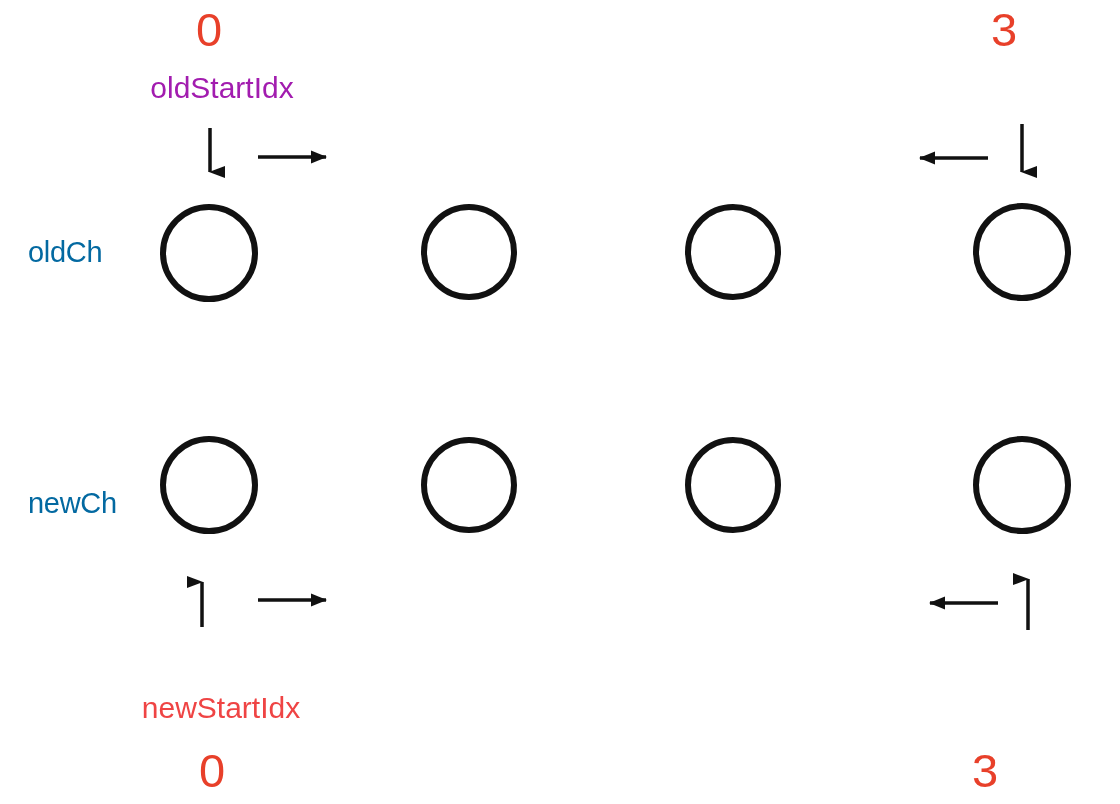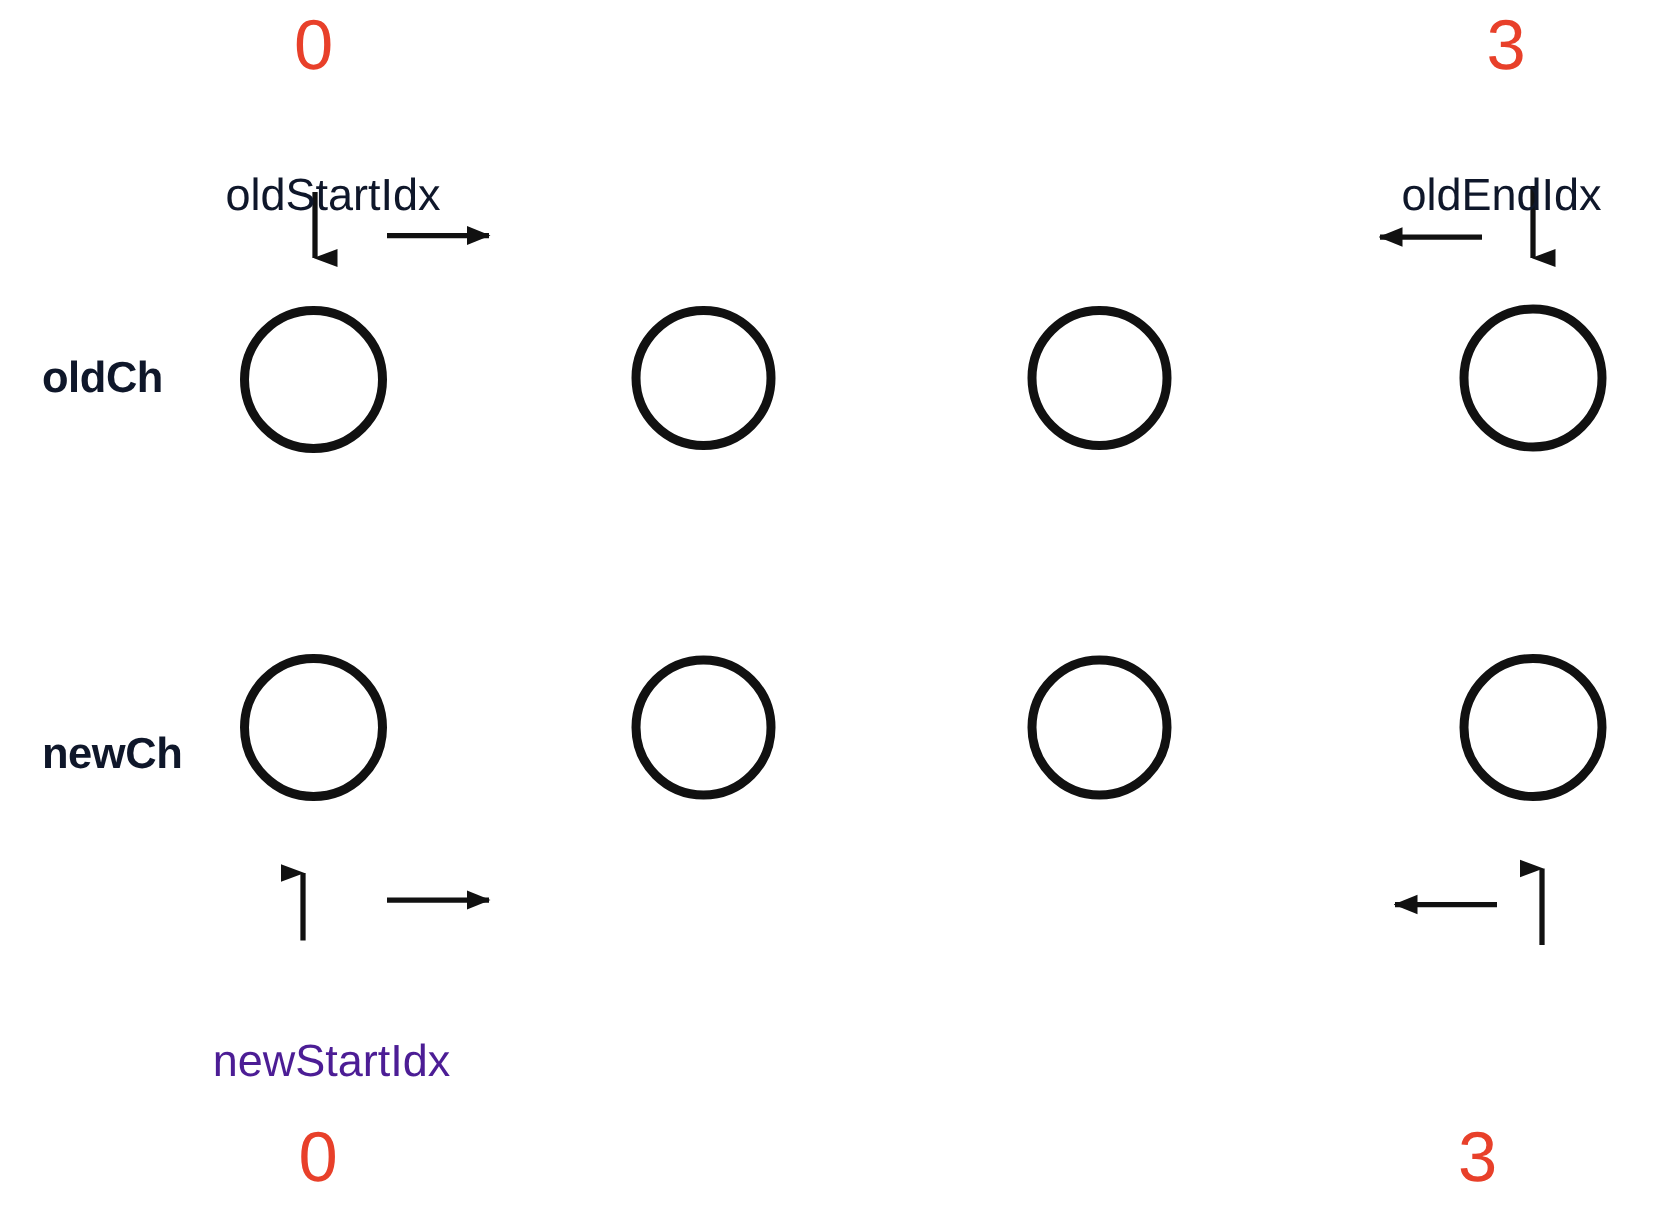--- a/index.html
+++ b/index.html
@@ -36,30 +36,29 @@
     line-height: 1;
     transform: translateX(-50%);
   }
   .ptr-label {
     font-size: 30px;
     font-weight: 400;
     line-height: 1;
     transform: translateX(-50%);
   }
   .ptr-label.old {
-    color: #0f172a;
-    margin-top: 43px;
+    color: #a21caf;
   }
   .ptr-label.new {
-    color: #4c1d95;
+    color: #ef4444;
   }
   .row-label {
     font-size: 29px;
-    font-weight: 700;
-    color: #0f172a;
+    font-weight: 400;
+    color: #0369a1;
     line-height: 1;
     letter-spacing: -0.3px;
   }
 </style>
 </head>
 <body>
 
 <div id="stage">
 
   <svg id="svg-layer" viewBox="0 0 1120 804" xmlns="http://www.w3.org/2000/svg">
@@ -114,21 +113,20 @@
     </g>
 
   </svg>
 
   <div class="abs idx-num" style="left:209px; top:6px;">0</div>
 
   <div class="abs idx-num" style="left:1004px; top:6px;">3</div>
 
   <div class="abs ptr-label old" style="left:222px; top:73px;">oldStartIdx</div>
 
-  <div class="abs ptr-label old" style="left:1001px; top:73px;">oldEndIdx</div>
 
   <div class="abs row-label" style="left:28px; top:238px;">oldCh</div>
 
   <div class="abs row-label" style="left:28px; top:489px;">newCh</div>
 
   <div class="abs ptr-label new" style="left:221px; top:693px;">newStartIdx</div>
 
 
   <div class="abs idx-num" style="left:212px; top:747px;">0</div>
 

